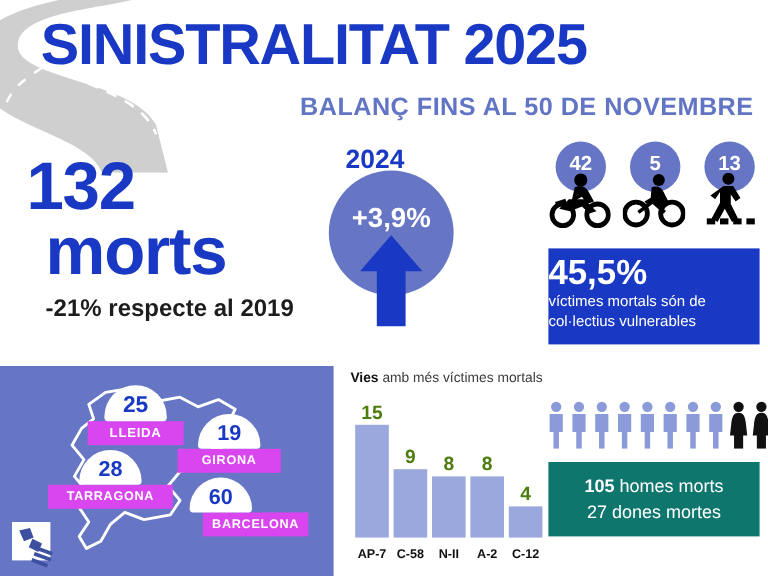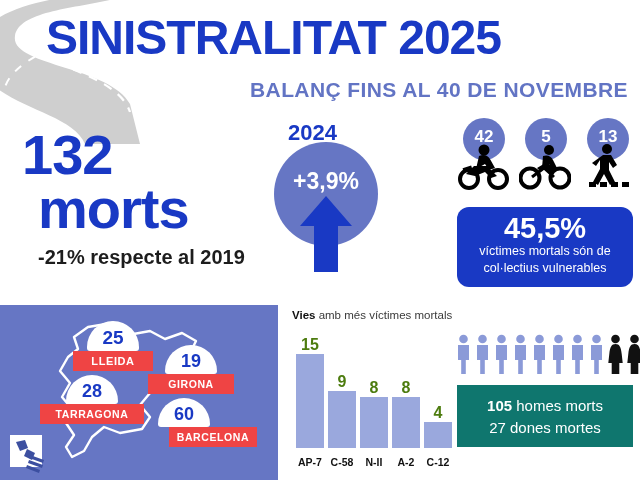--- a/index.html
+++ b/index.html
@@ -10,21 +10,21 @@
     overflow:hidden;
     position:relative;
   }
   .root{position:absolute;inset:0;}
 
   
   .road-deco{position:absolute;left:-10px;top:-6px;width:170px;height:150px;pointer-events:none;}
 
   
   .title{
-    position:absolute;left:46px;top:14px;
+    position:absolute;left:34px;top:14px;
     font-size:48px;font-weight:bold;letter-spacing:-1px;
     color:#1939c4;line-height:1;white-space:nowrap;
     font-stretch:condensed;
     transform:scaleX(1.0);
   }
   .subtitle{
     position:absolute;right:12px;top:78px;
     font-size:21px;font-weight:bold;letter-spacing:.4px;
     color:#6274c4;white-space:nowrap;
   }
@@ -70,21 +70,21 @@
   }
   .vuln-num{
     position:absolute;left:8px;top:9px;width:42px;text-align:center;
     font-size:17px;font-weight:bold;color:#ffffff;
   }
   .vuln-ico{position:absolute;left:2px;top:26px;width:52px;height:46px;}
 
   
   .pctbox{
     position:absolute;left:457px;top:207px;width:176px;height:80px;
-    background:#1939c4;color:#ffffff;text-align:center;border-radius:12px;
+    background:#1939c4;color:#ffffff;text-align:left;
   }
   .pctbox-num{font-size:29px;font-weight:bold;margin-top:6px;line-height:1.05;}
   .pctbox-l1{font-size:12.5px;line-height:1.3;}
   .pctbox-l2{font-size:12.5px;line-height:1.3;}
   .pctbox-l2 b{font-weight:normal;}
 
   
   .map-panel{
     position:absolute;left:0;top:305px;width:278px;height:175px;
     background:#6676c4;overflow:hidden;
@@ -93,21 +93,21 @@
   .marker{position:absolute;}
   .marker-dome{
     position:relative;background:#ffffff;
     border-radius:26px 26px 3px 3px;
     text-align:center;
   }
   .marker-dome span{
     color:#1939c4;font-weight:bold;display:block;
   }
   .marker-label{
-    background:#ef4444;color:#ffffff;font-weight:bold;
+    background:#d946ef;color:#ffffff;font-weight:bold;
     text-align:center;letter-spacing:.6px;white-space:nowrap;
   }
   .gencat-logo{position:absolute;left:8px;top:128px;width:40px;height:40px;}
 
   
   .chart-title{
     position:absolute;left:292px;top:309px;font-size:11.5px;color:#3a3a3a;
     white-space:nowrap;
   }
   .chart-title b{color:#111111;font-weight:bold;}
@@ -139,21 +139,21 @@
 
 <div class="root">
 
   <svg class="road-deco" viewBox="0 0 170 150">
     <path d="M 150 -5 C 120 15, 30 10, 25 42 C 20 72, 120 72, 140 110 L 150 150 L 95 150 C 80 112, -20 112, -12 52 C -6 6, 90 4, 112 -5 Z" fill="#cfcfcf"></path>
     <path d="M 138 2 C 112 20, 42 18, 38 44 C 34 70, 126 76, 140 118" fill="none" stroke="#ffffff" stroke-width="2.2" stroke-dasharray="9 8"></path>
     <path d="M 14 108 C 6 62, 96 48, 118 20" fill="none" stroke="#ffffff" stroke-width="2" stroke-dasharray="8 9"></path>
   </svg>
 
   <div class="title">SINISTRALITAT 2025</div>
-  <div class="subtitle">BALANÇ FINS AL 40 DE NOVEMBRE</div>
+  <div class="subtitle">BALANÇ FINS AL 50 DE NOVEMBRE</div>
 
   <div class="deaths-num">132</div>
   <div class="deaths-word">morts</div>
   <div class="deaths-sub">-21% respecte al 2019</div>
 
   <div class="year-label">2024</div>
   <div class="circle-wrap">
     <div class="big-circle"></div>
     <svg class="arrow-up" viewBox="0 0 56 78">
       <polygon points="28,2 54,32 40,32 40,78 16,78 16,32 2,32" fill="#1939c4"></polygon>

